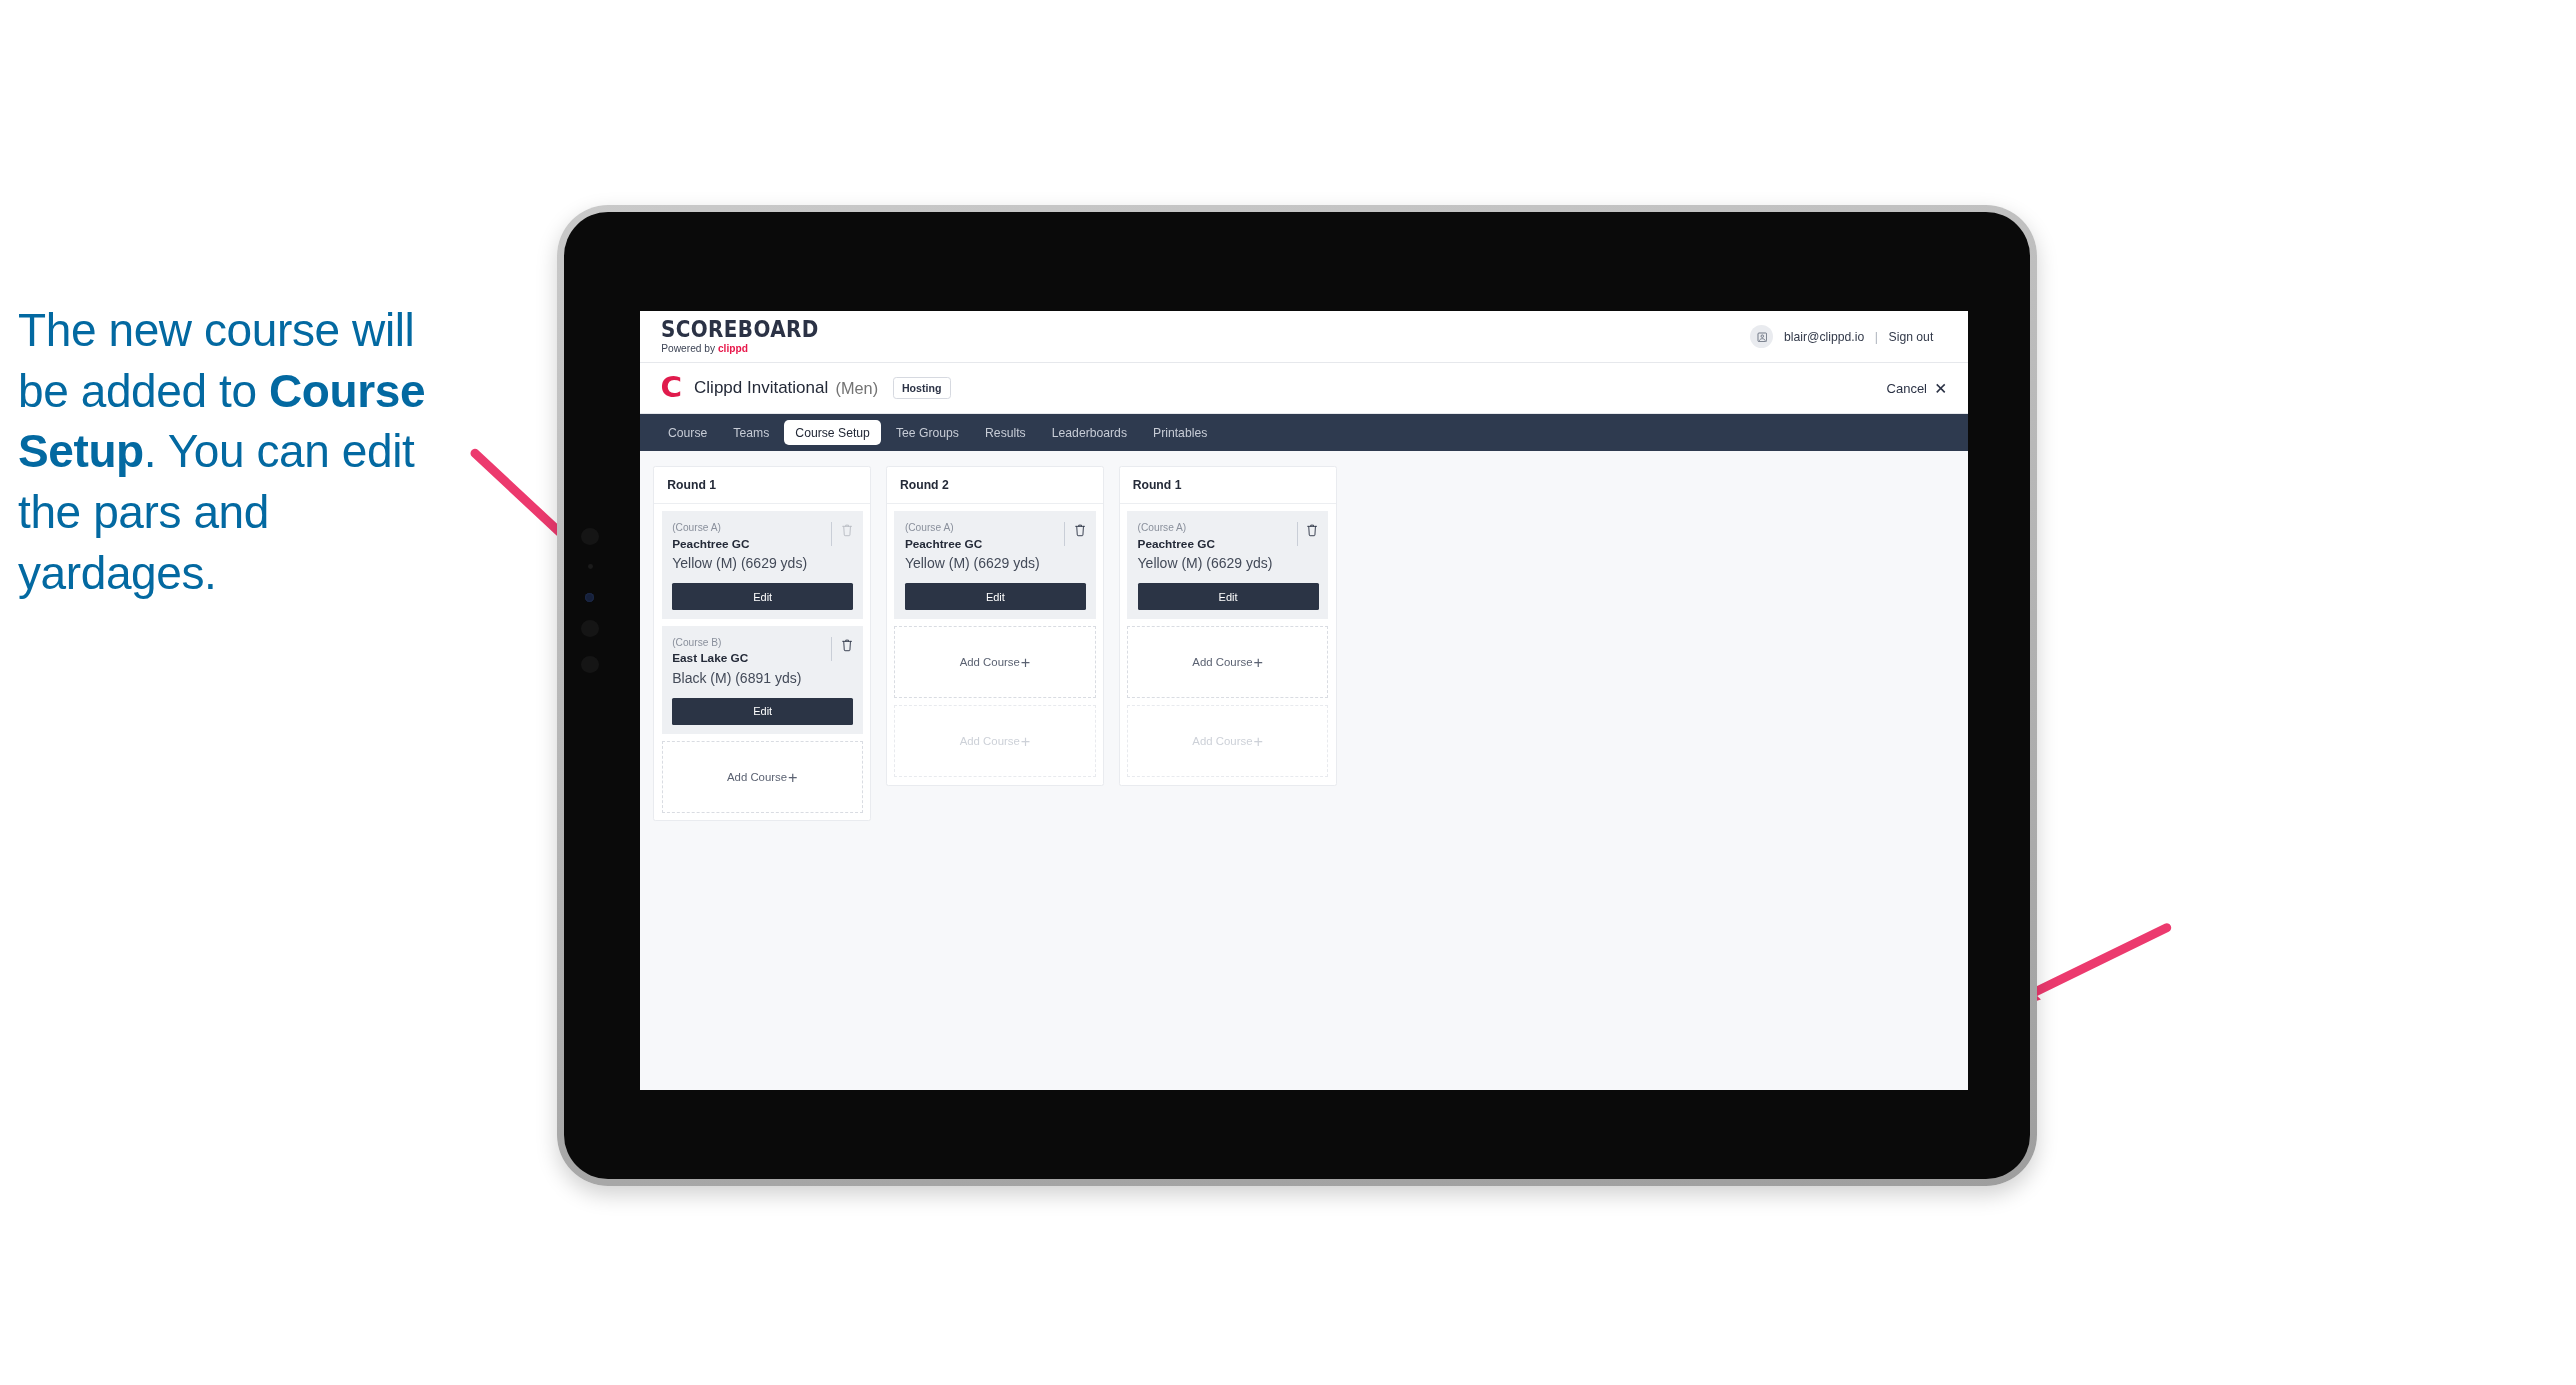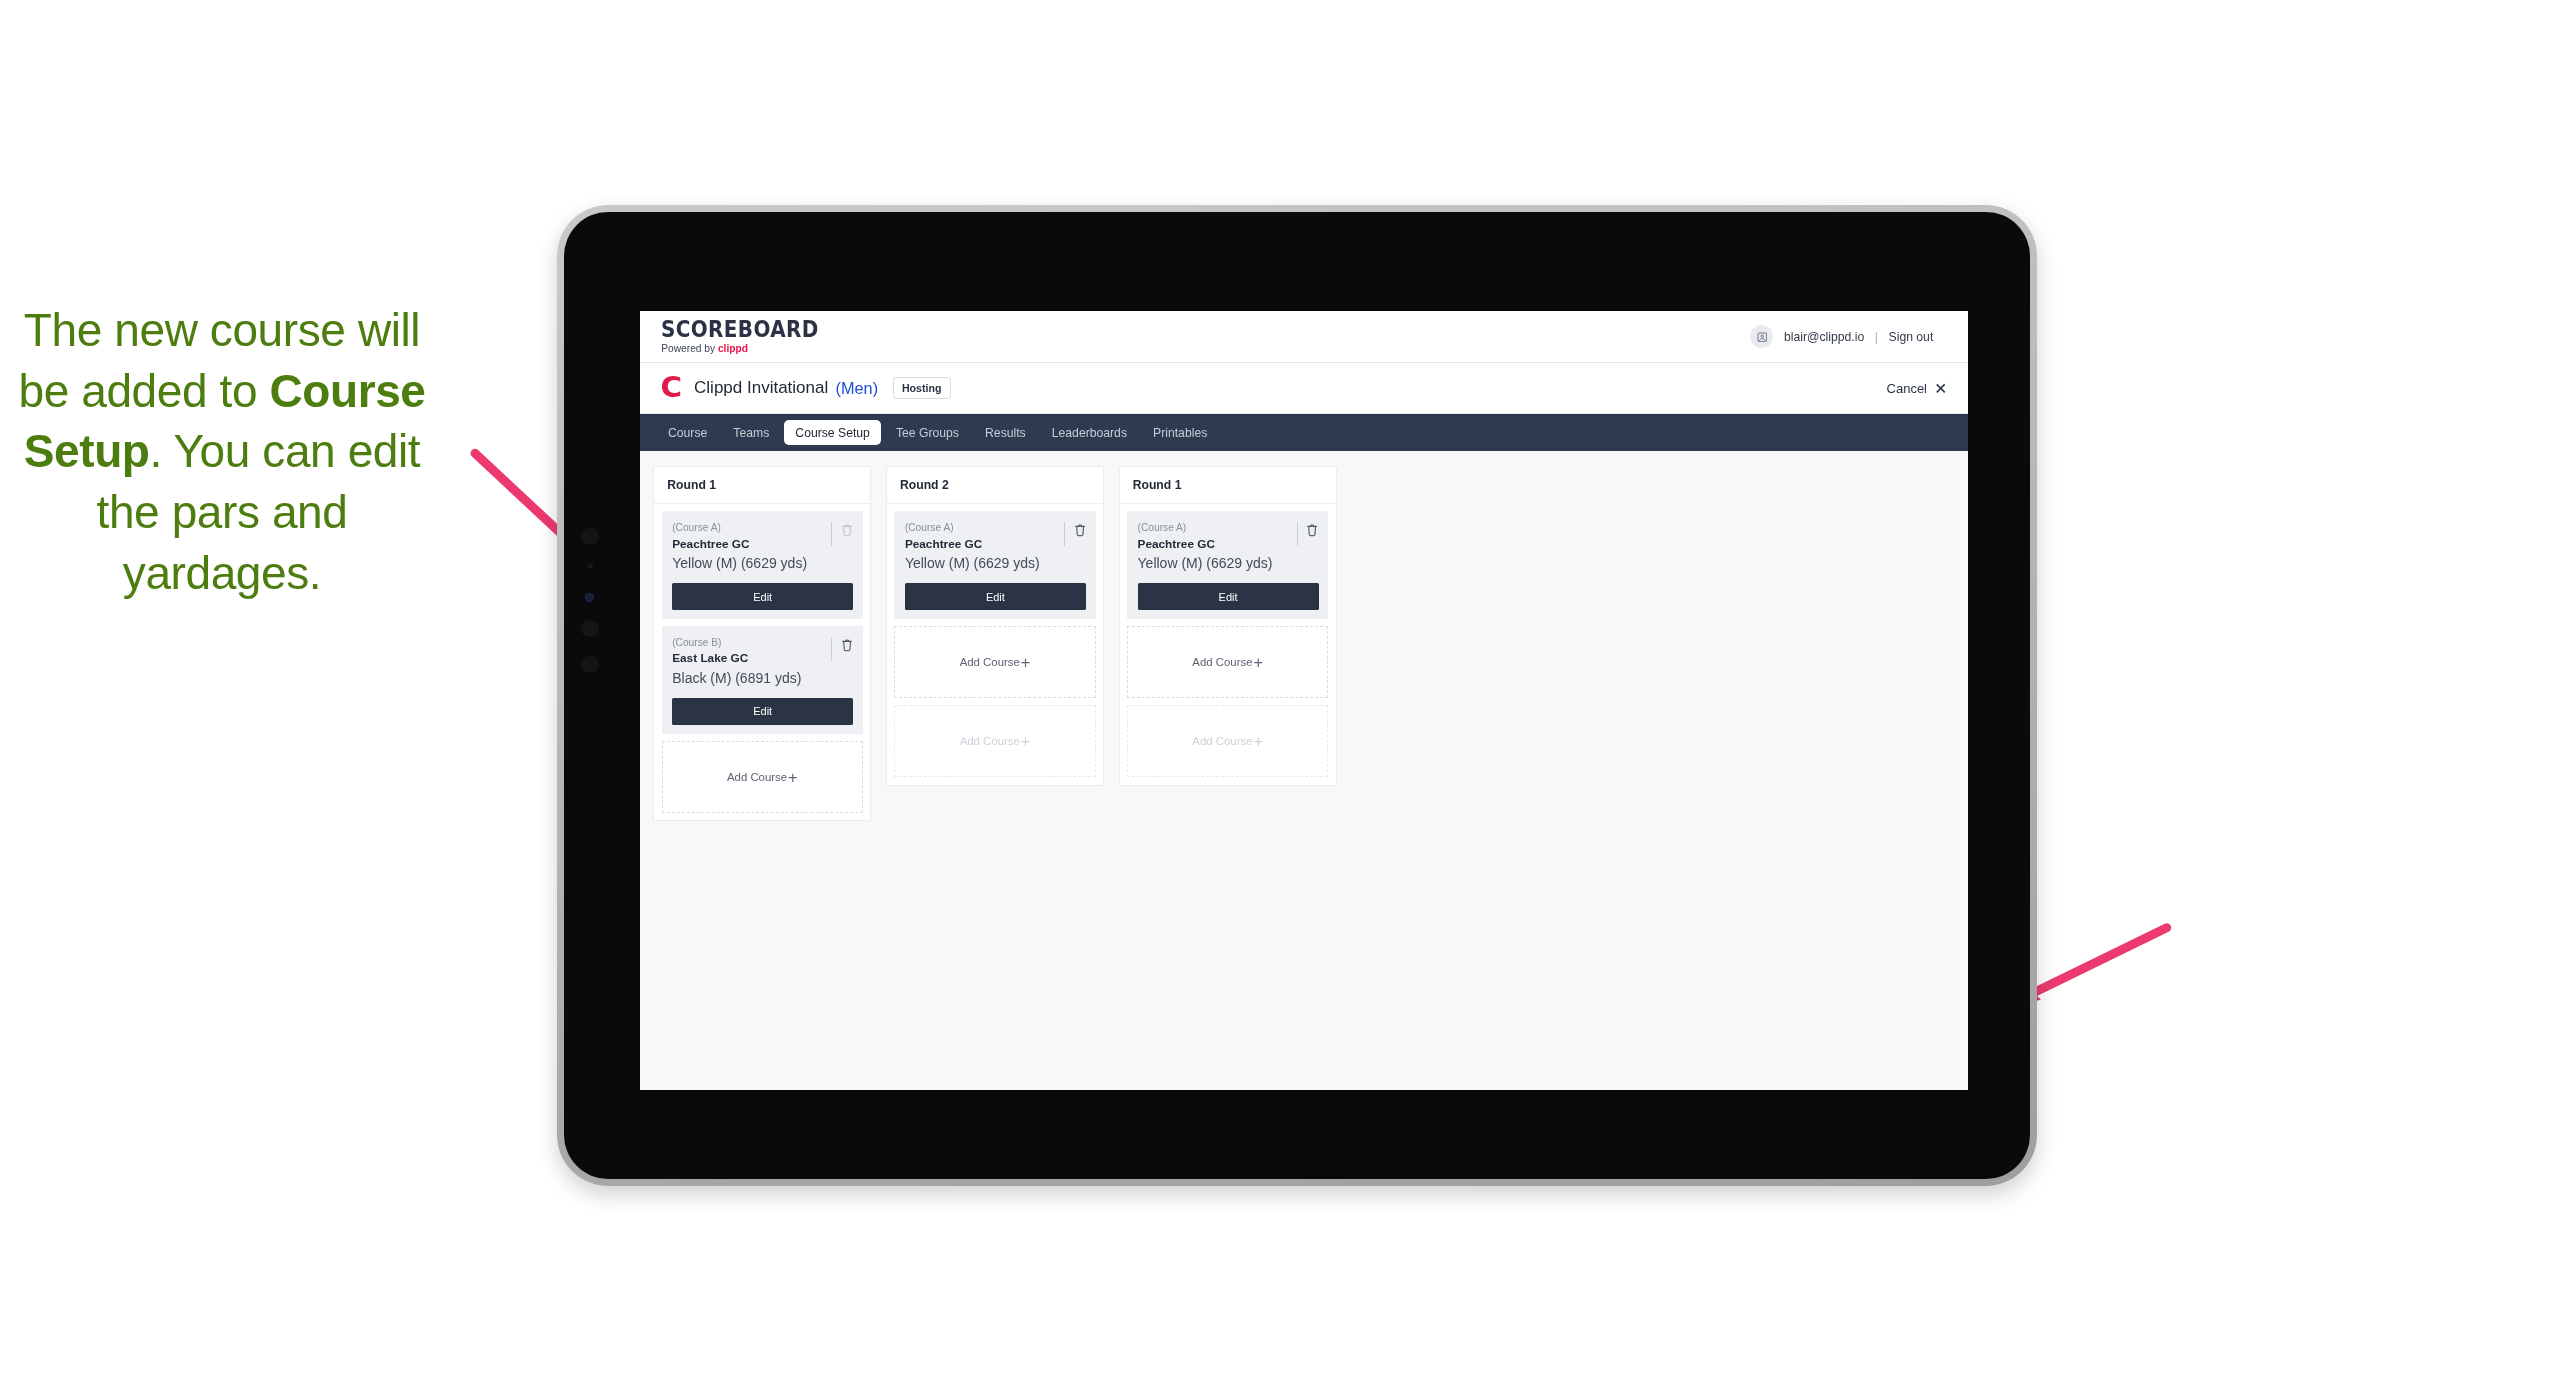--- a/index.html
+++ b/index.html
@@ -7,26 +7,25 @@
     width: 2576px; height: 1386px;
     background: #ffffff;
     font-family: "Liberation Sans", sans-serif;
     overflow: hidden;
   }
   .stage { position: relative; width: 2576px; height: 1386px; }
 
   
   .annot {
     position: absolute;
-    color: #4d7c0f;
+    color: #0369a1;
     font-size: 46px;
     line-height: 1.32;
     letter-spacing: -0.4px;
     font-family: "Liberation Sans", sans-serif;
-    text-align: center;
   }
   .annot b { font-weight: 700; }
   #annot-left  { left: 18px;  top: 300px;  width: 408px; }
   #annot-right { left: 2156px; top: 765px; width: 408px; }
 
   
   .arrow-svg { position: absolute; overflow: visible; }
 
   
   .tablet {
@@ -124,21 +123,21 @@
     padding: 0 21px;
     border-bottom: 0.8px solid #e6e8ec;
   }
   .c-mark {
     font-family: "DejaVu Sans", sans-serif;
     font-weight: 700; font-size: 28px; color: #e01b4c;
     line-height: 1; margin-right: 12.2px;
     transform: scaleX(1.05);
   }
   .tour-title { font-size: 17px; color: #242a38; }
-  .tour-gender { font-size: 16.3px; color: #1d4ed8; margin-left: 7.3px; }
+  .tour-gender { font-size: 16.3px; color: #737373; margin-left: 7.3px; }
   .badge-hosting {
     margin-left: 14.7px;
     border: 0.8px solid #d6d9e0;
     border-radius: 3.3px;
     padding: 4.1px 8.2px;
     font-size: 10.6px; font-weight: 700; color: #2b3245;
     background: #fff;
   }
   .cancel-btn {
     margin-left: auto;

